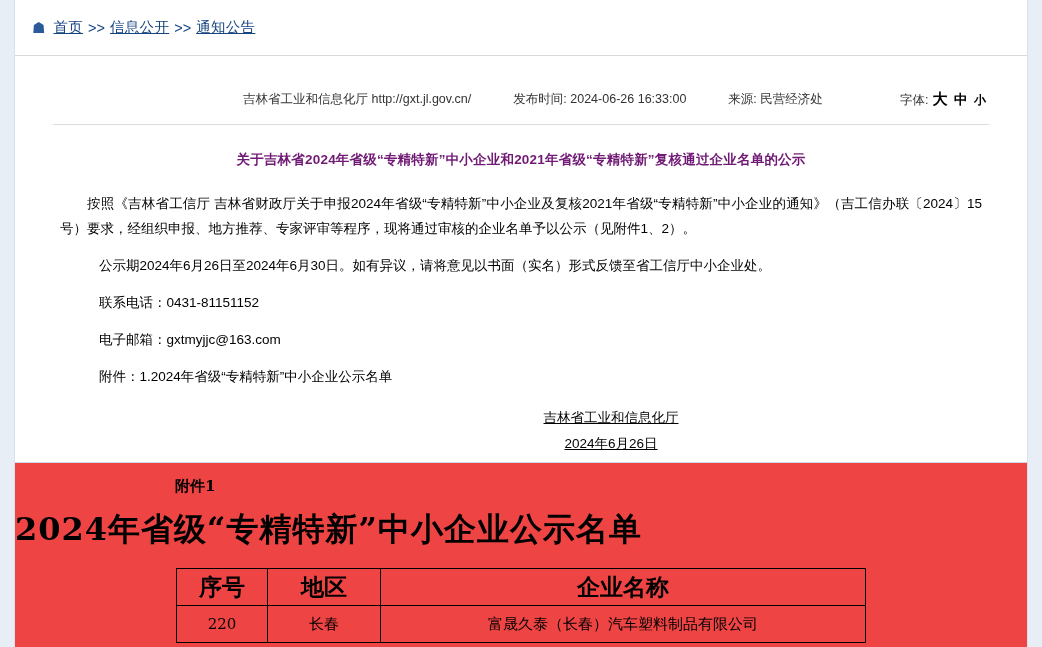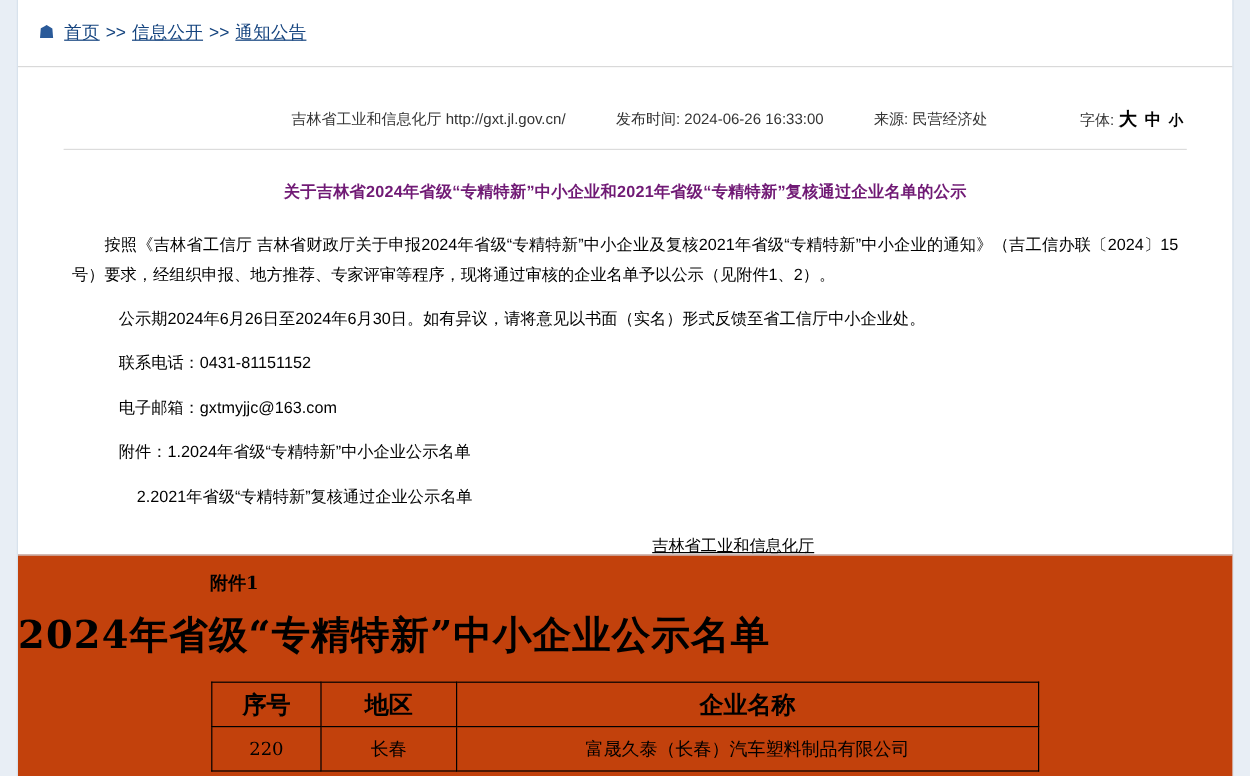--- a/index.html
+++ b/index.html
@@ -132,21 +132,21 @@
     font-size: 13.5px;
     line-height: 26px;
     text-decoration: underline;
   }
   
   .attach-wrap {
     position: absolute;
     left: 15px;
     top: 462px;
     width: 1012px;
-    background: #c2410c;
+    background: #ef4444;
     border-top: 1px solid #cfd8e0;
     height: 185px;
   }
   .attach-label {
     margin: 14px 0 0 160px;
     font-family: "DejaVu Serif", "Liberation Serif", serif;
     font-size: 15px;
     font-weight: bold;
     color: #000;
   }
@@ -166,21 +166,21 @@
     table-layout: fixed;
   }
   table.list th, table.list td {
     border: 1px solid #000;
     text-align: center;
     font-family: "DejaVu Serif", "Liberation Serif", serif;
     color: #000;
   }
   table.list th {
     height: 34px;
-    font-size: 20px;
+    font-size: 23px;
     font-weight: bold;
   }
   table.list td {
     height: 34px;
     font-size: 15px;
   }
   .col-no { width: 88px; }
   .col-area { width: 110px; }
   .col-name { width: 482px; }
 </style>
@@ -225,21 +225,20 @@
     <div class="rule"></div>
 
     <div class="doc-title">关于吉林省2024年省级“专精特新”中小企业和2021年省级“专精特新”复核通过企业名单的公示</div>
 
     <div class="doc-body">
       <p class="para">按照《吉林省工信厅 吉林省财政厅关于申报2024年省级“专精特新”中小企业及复核2021年省级“专精特新”中小企业的通知》（吉工信办联〔2024〕15号）要求，经组织申报、地方推荐、专家评审等程序，现将通过审核的企业名单予以公示（见附件1、2）。</p>
       <p class="para-flat">公示期2024年6月26日至2024年6月30日。如有异议，请将意见以书面（实名）形式反馈至省工信厅中小企业处。</p>
       <p class="para-flat">联系电话：0431-81151152</p>
       <p class="para-flat">电子邮箱：gxtmyjjc@163.com</p>
       <p class="para-flat">附件：1.2024年省级“专精特新”中小企业公示名单</p>
-      <p class="para-indent2">2.2021年省级“专精特新”复核通过企业公示名单</p>
       <div class="sign">
         <div>吉林省工业和信息化厅</div>
         <div>2024年6月26日</div>
       </div>
     </div>
   </div>
 
   <div class="attach-wrap">
     <div class="attach-label">附件1</div>
     <div class="attach-title">2024年省级“专精特新”中小企业公示名单</div>

